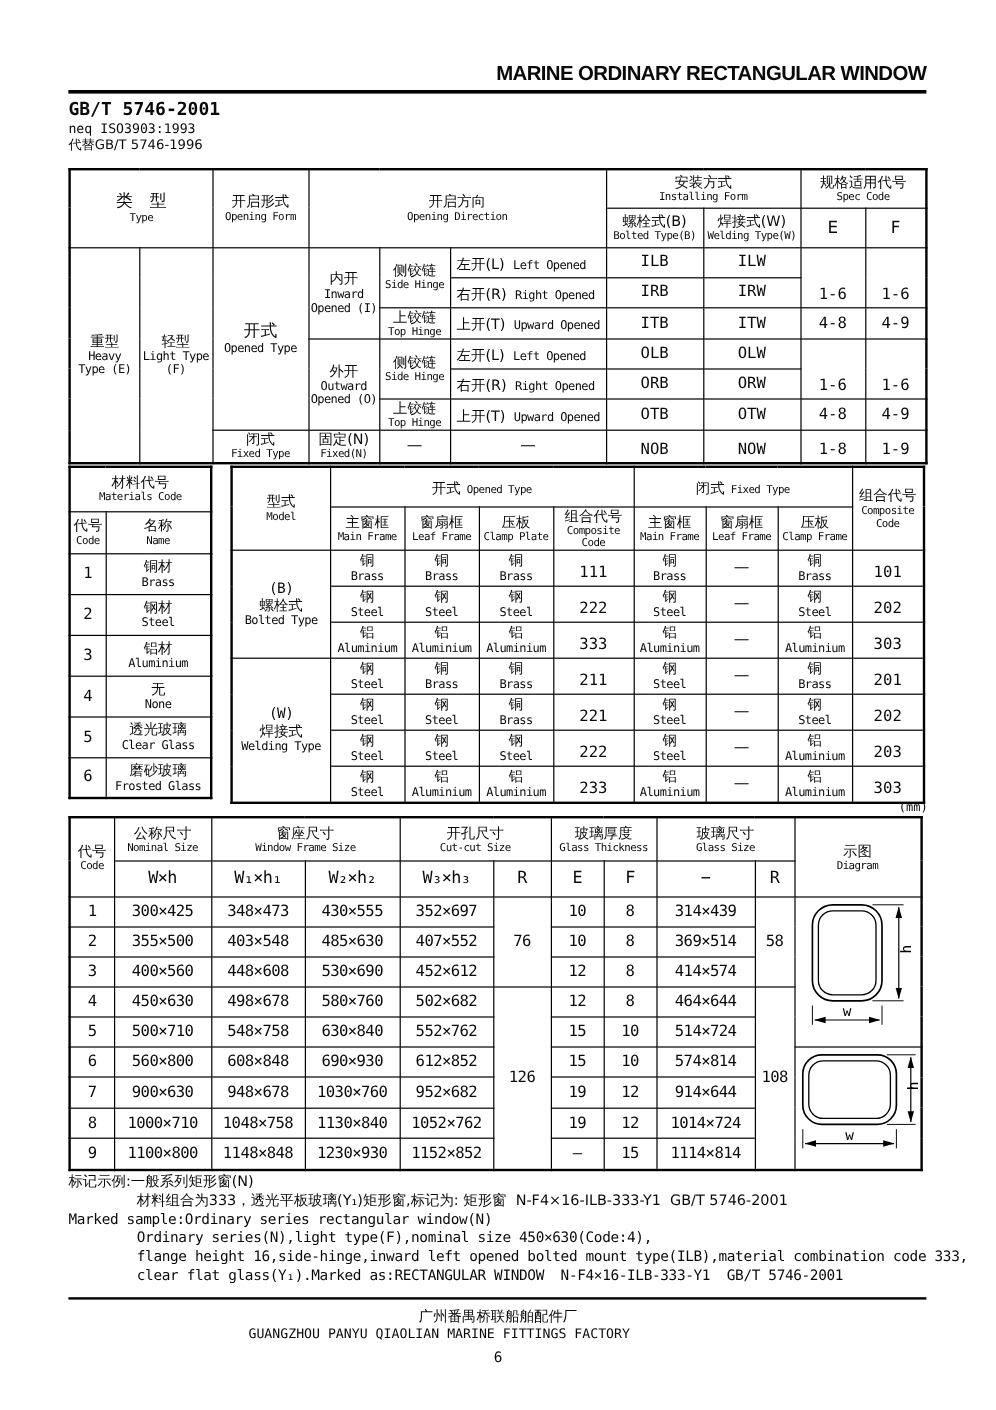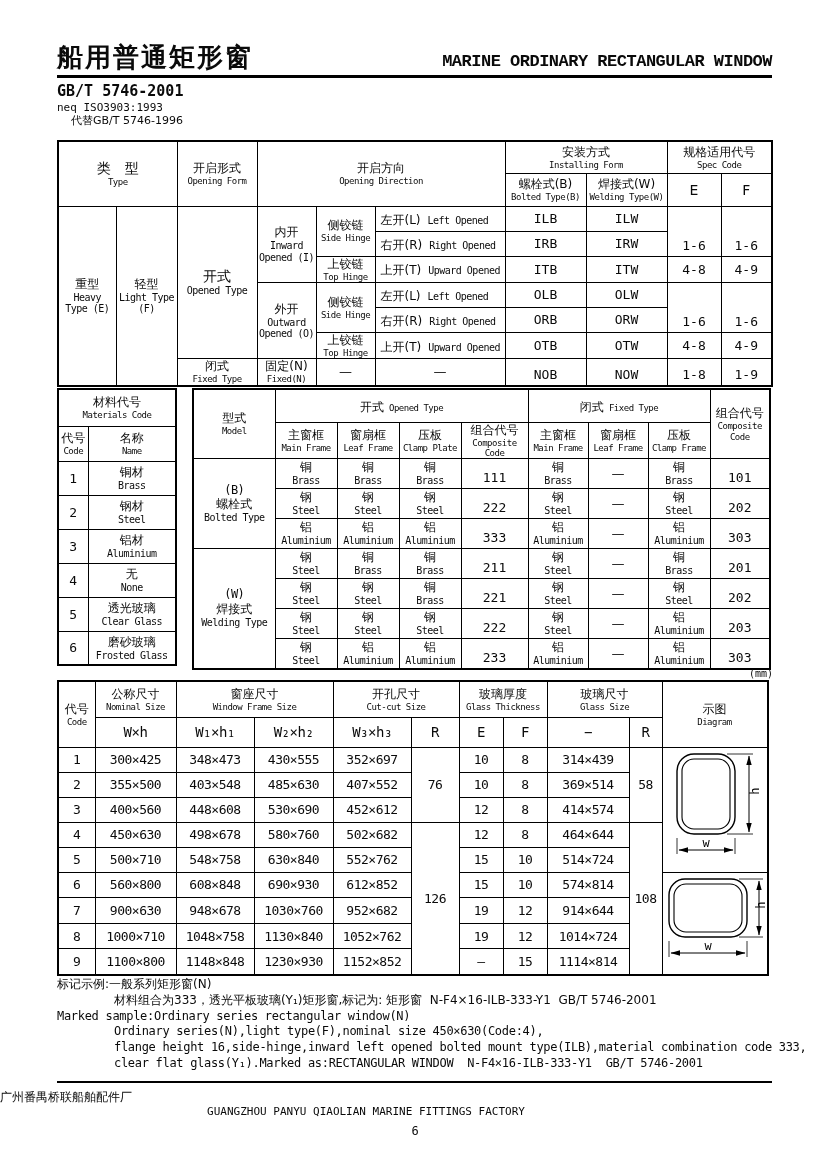--- a/index.html
+++ b/index.html
@@ -4,25 +4,25 @@
 <style>
   * { margin:0; padding:0; box-sizing:border-box; }
   body { background:#e8e8e8; font-family:"DejaVu Sans", sans-serif; }
   .page { position:relative; width:830px; height:1175px; background:#ffffff; margin:0 auto; color:#0a0a0a; }
 
   .mono { font-family:"DejaVu Sans Mono","Liberation Mono",monospace; }
   .abs { position:absolute; }
 
   
   .title-zh { left:57px; top:40px; font-size:26px; font-weight:bold; letter-spacing:2px; }
-  .title-en { right:58px; top:52px; font-size:17px; font-weight:bold; font-family:Liberation Mono, monospace; letter-spacing:-0.5px;}
+  .title-en { right:58px; top:52px; font-size:17px; font-weight:bold; font-family:Liberation Sans, sans-serif; letter-spacing:-0.5px;}
   .rule-top { left:57px; top:75px; width:715px; height:3px; background:#000; }
   .std { left:57px; top:82px; font-size:15px; font-weight:bold; }
   .neq { left:57px; top:101px; font-size:11px; }
-  .rep { left:57px; top:113px; font-size:11px;margin-left:14px; }
+  .rep { left:57px; top:113px; font-size:11px; }
   .series { left:290px; top:99px; width:250px; text-align:center; }
   .series .zh { font-size:15px; }
   .series .en { font-size:10px; }
 
   
   table { border-collapse:collapse; table-layout:fixed; border:2px solid #000; }
   td { border:1px solid #000; text-align:center; vertical-align:middle; padding:0 1px; overflow:hidden; }
   .zh { display:block; font-size:12px; line-height:1.25; }
   .en { display:block; font-size:9px; line-height:1.15; font-family:"DejaVu Sans Mono","Liberation Mono",monospace; letter-spacing:-0.5px;}
   .en-m { font-size:10px; }
@@ -42,32 +42,31 @@
   .t3 .num { letter-spacing:-0.5px; }
 
   
   .notes { left:57px; top:977px; width:716px; }
   .note-line { white-space:pre; font-size:12px; line-height:15.8px; }
   .note-line.en-line { font-family:"DejaVu Sans Mono","Liberation Mono",monospace; letter-spacing:-0.3px; }
   .indent { padding-left:57px; }
 
   
   .rule-bottom { left:57px; top:1081px; width:715px; height:2px; background:#000; }
-  .f-zh { left:0; top:1089px; width:830px; font-size:12px; }
+  .f-zh { left:0; top:1089px; width:830px; text-align:center; font-size:12px; }
   .f-en { left:0; top:1105px; width:732px; text-align:center; font-size:11px; font-family:"DejaVu Sans Mono","Liberation Mono",monospace; }
   .f-pg { left:0; top:1124px; width:830px; text-align:center; font-size:12px; font-family:"DejaVu Sans Mono","Liberation Mono",monospace; }
 
   svg text { font-family:"DejaVu Sans Mono","Liberation Mono",monospace; font-size:12px; }
 </style>
 </head>
 <body>
 
 <div class="page">
 
-  <div class="abs title-zh">船用普通矩形窗</div>
   <div class="abs title-en">MARINE ORDINARY RECTANGULAR WINDOW</div>
   <div class="abs rule-top"></div>
   <div class="abs std mono">GB/T 5746-2001</div>
   <div class="abs neq mono">neq ISO3903:1993</div>
   <div class="abs rep">代替GB/T 5746-1996</div>
 
   <table class="abs t1">
     <colgroup>
       <col style="width:58px">
         <col style="width:61px">

